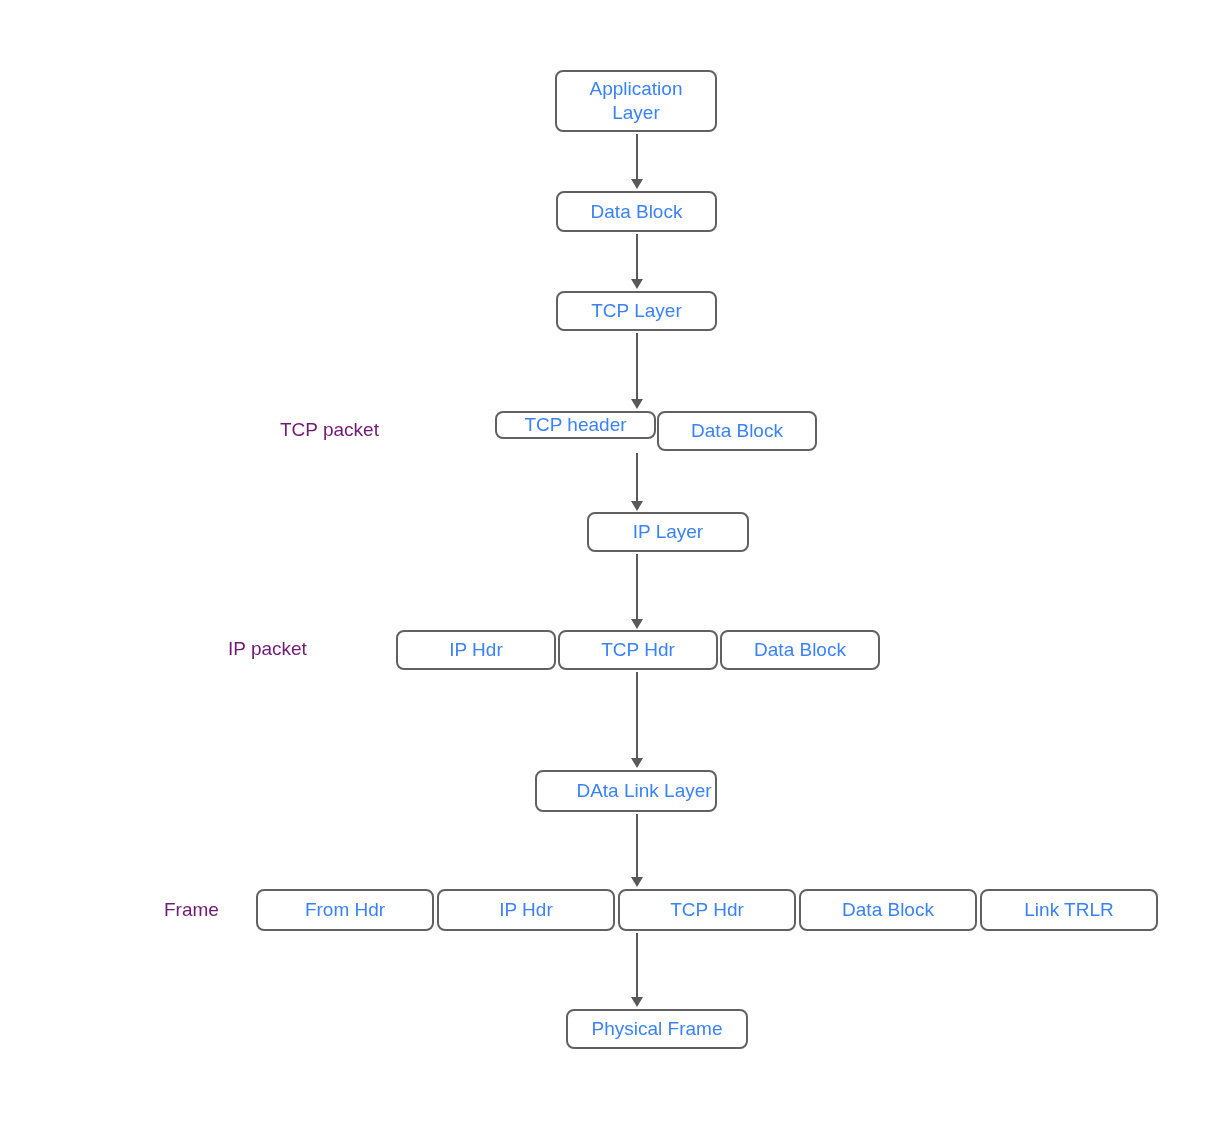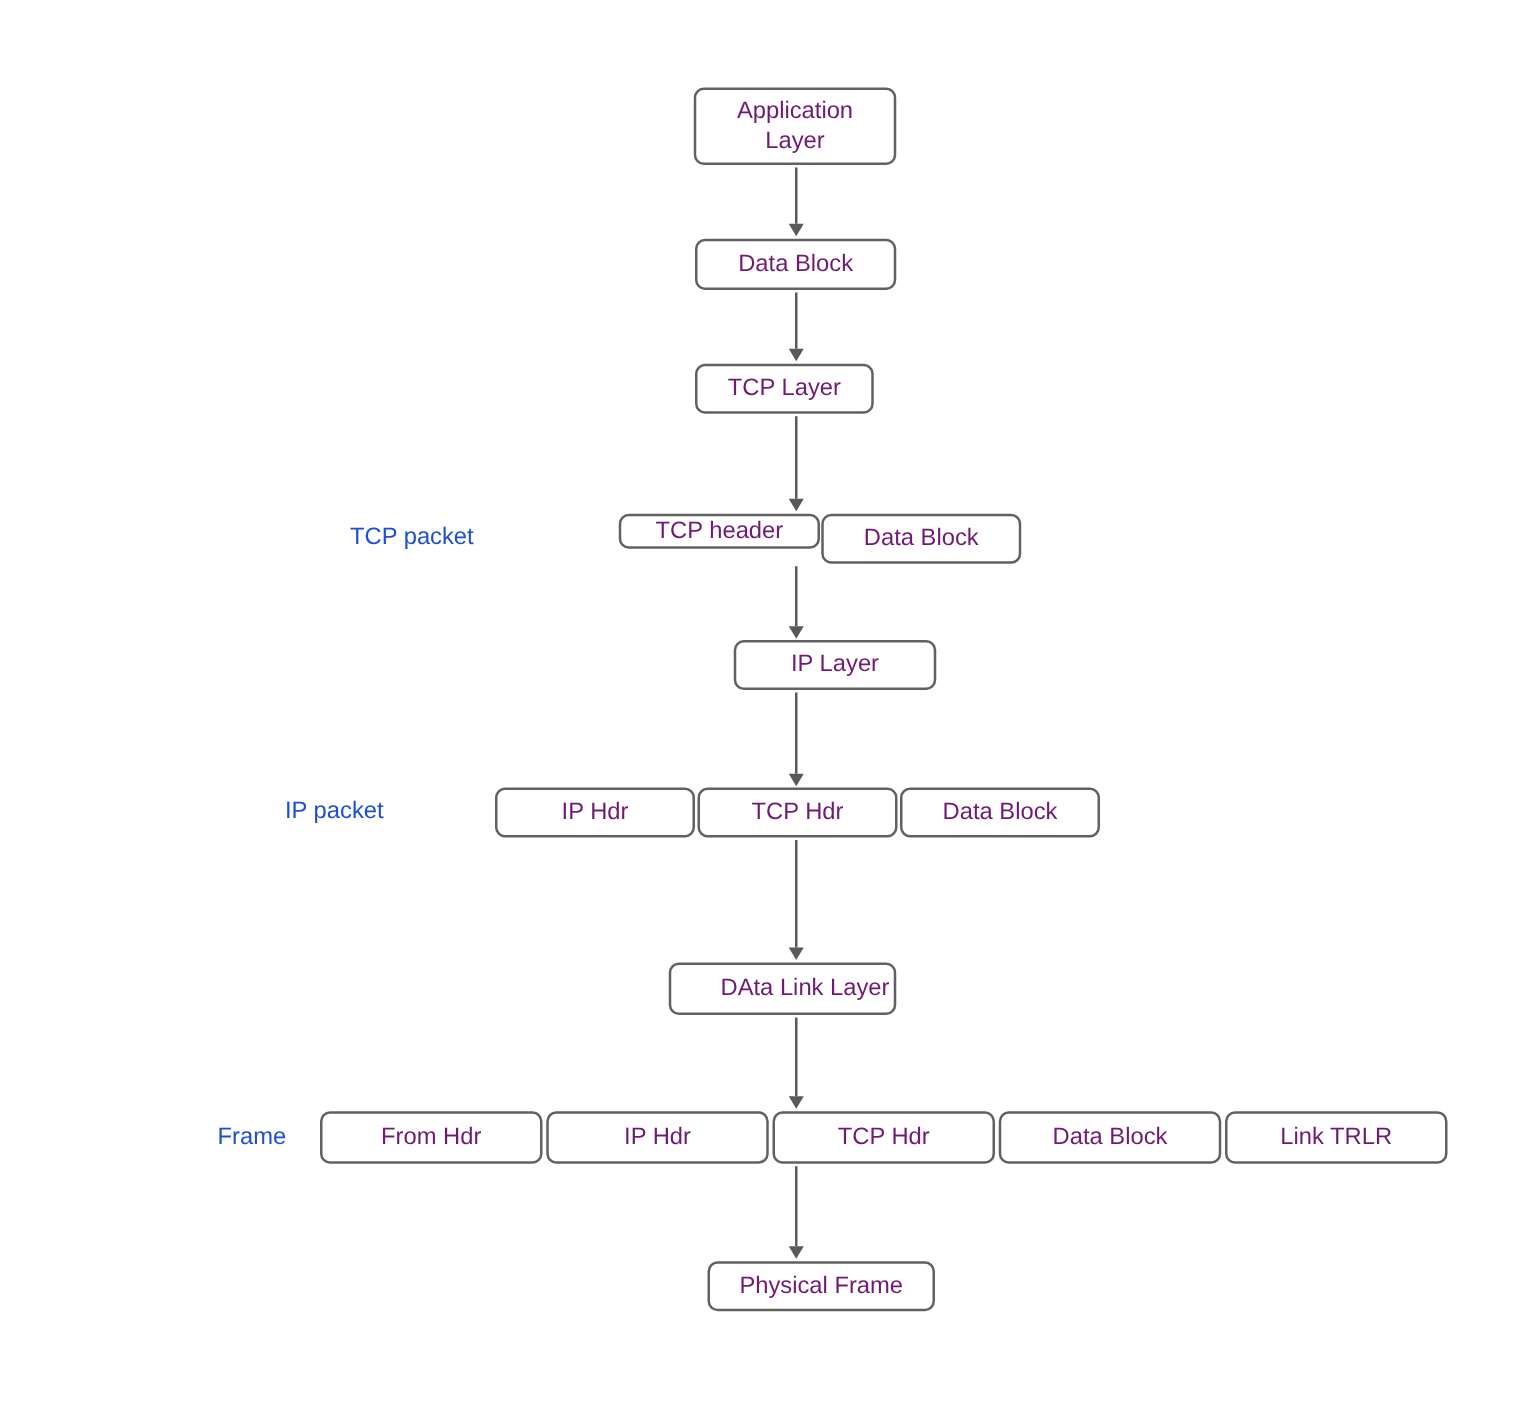--- a/index.html
+++ b/index.html
@@ -20,32 +20,32 @@
     box-sizing: border-box;
     background: #ffffff;
     border: 2px solid #616161;
     border-radius: 8px;
     display: flex;
     align-items: center;
     justify-content: center;
     text-align: center;
     font-size: 19px;
     line-height: 1.25;
-    color: #701a75;
+    color: #3b82f6;
     white-space: nowrap;
   }
   .node.wrap {
     white-space: normal;
     padding: 0 20px;
   }
   .row-label {
     position: absolute;
     font-size: 19px;
     line-height: 22px;
-    color: #1d4ed8;
+    color: #701a75;
     white-space: nowrap;
   }
   .arrow {
     position: absolute;
     left: 636px;
     width: 2px;
     background: #595959;
   }
   .arrow::after {
     content: "";
@@ -61,36 +61,36 @@
 </style>
 </head>
 <body>
 
 <div class="canvas">
 
   <div class="node wrap" style="left:555px; top:70px; width:162px; height:62px;">Application Layer</div>
 
   <div class="node" style="left:556px; top:191px; width:161px; height:41px;">Data Block</div>
 
-  <div class="node" style="left:556px; top:291px; width:143px; height:40px;">TCP Layer</div>
+  <div class="node" style="left:556px; top:291px; width:161px; height:40px;">TCP Layer</div>
 
   <div class="row-label" style="left:280px; top:419px;">TCP packet</div>
   <div class="node" style="left:495px; top:411px; width:161px; height:28px;">TCP header</div>
   <div class="node" style="left:657px; top:411px; width:160px; height:40px;">Data Block</div>
 
   <div class="node" style="left:555px; top:512px; width:162px; height:40px;margin-left:32px;">IP Layer</div>
 
   <div class="row-label" style="left:228px; top:638px;">IP packet</div>
   <div class="node" style="left:396px; top:630px; width:160px; height:40px;">IP Hdr</div>
   <div class="node" style="left:558px; top:630px; width:160px; height:40px;">TCP Hdr</div>
   <div class="node" style="left:720px; top:630px; width:160px; height:40px;">Data Block</div>
 
   <div class="node" style="left:535px; top:770px; width:182px; height:42px;padding-left:36px;">DAta Link Layer</div>
 
-  <div class="row-label" style="left:174px; top:899px;">Frame</div>
+  <div class="row-label" style="left:164px; top:899px;">Frame</div>
   <div class="node" style="left:256px; top:889px; width:178px; height:42px;">From Hdr</div>
   <div class="node" style="left:437px; top:889px; width:178px; height:42px;">IP Hdr</div>
   <div class="node" style="left:618px; top:889px; width:178px; height:42px;">TCP Hdr</div>
   <div class="node" style="left:799px; top:889px; width:178px; height:42px;">Data Block</div>
   <div class="node" style="left:980px; top:889px; width:178px; height:42px;">Link TRLR</div>
 
   <div class="node" style="left:566px; top:1009px; width:182px; height:40px;">Physical Frame</div>
 
   <div class="arrow" style="top:134px; height:45px;"></div>
   <div class="arrow" style="top:234px; height:45px;"></div>

